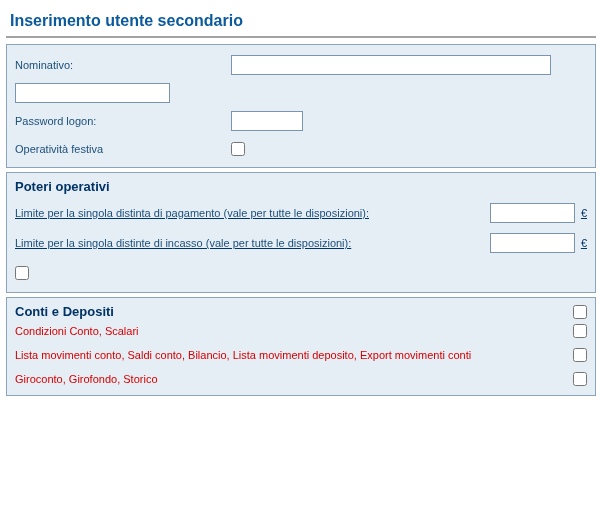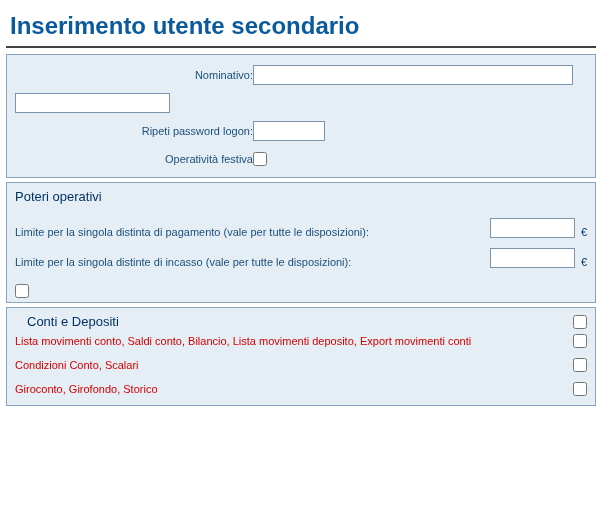--- a/index.html
+++ b/index.html
@@ -7,48 +7,47 @@
     margin: 0;
     padding: 6px;
     font-family: Verdana, Arial, sans-serif;
     font-size: 11px;
     background: #ffffff;
     color: #003366;
     width: 602px;
   }
   .page-title {
     color: #0a5a9c;
-    font-size: 24px;
+    font-size: 16px;
     font-weight: bold;
-    border-bottom: 2px solid #404040;
+    border-bottom: 2px solid #a3a3a3;
     padding: 6px 4px 6px 4px;
     margin-bottom: 6px;
   }
   .panel {
     border: 1px solid #8aa4bb;
     background: #e6eef5;
     margin-bottom: 4px;
     padding: 6px 8px 4px 8px;
   }
   .section-title {
     color: #003366;
-    font-weight: normal;
+    font-weight: bold;
     font-size: 13px;
     margin-bottom: 4px;
   }
   .row {
     display: flex;
     align-items: center;
     min-height: 28px;
   }
   .label-col {
-    width: 238px;
+    width: 216px;
     color: #1b4f7a;
     padding: 4px 0;
-    text-align: right;
   }
   .ctrl-col {
     flex: 1;
     display: flex;
     align-items: center;
     gap: 0;
   }
   input[type="text"], input[type="password"] {
     border: 1px solid #7a95ad;
     height: 20px;
@@ -62,22 +61,23 @@
   .w-short{ width: 72px; }
   .w-time { width: 48px; }
   .time-pair .t2 { margin-left: -1px; }
   input[type="checkbox"] {
     width: 14px;
     height: 14px;
     margin: 0;
   }
   .powers-row {
     display: flex;
-    align-items: flex-end;
+    align-items: center;
     min-height: 30px;
+    text-decoration: underline;
   }
   .powers-label {
     flex: 1;
     color: #1b4f7a;
   }
   .amount {
     width: 85px;
     border: 1px solid #7a95ad;
     height: 20px;
     background: #fff;
@@ -85,21 +85,21 @@
     padding: 1px 3px;
   }
   .euro {
     padding-left: 6px;
     color: #003366;
   }
   .accts-head {
     display: flex;
     align-items: center;
   }
-  .accts-head .section-title { flex: 1; margin-bottom: 0; margin-left: 12px; }
+  .accts-head .section-title { flex: 1; margin-bottom: 0; }
   .red-row {
     display: flex;
     align-items: center;
     min-height: 24px;
   }
   .red-text {
     flex: 1;
     color: #d40000;
   }
   .red-text span { color: #d40000; }
@@ -116,21 +116,21 @@
     <div class="ctrl-col">
         <input type="text" class="w-long" value="" style="">
       </div>
   </div>
   <div class="row">
     <div class="ctrl-col">
         <input type="text" class="w-med" value="" style="">
       </div>
   </div>
   <div class="row">
-    <div class="label-col">Ripeti password logon:</div>
+    <div class="label-col">Password logon:</div>
     <div class="ctrl-col">
         <input type="password" class="w-short" value="" style="">
       </div>
   </div>
   <div class="row">
     <div class="label-col">Operatività festiva</div>
     <div class="ctrl-col">
         <input type="checkbox" style="">
       </div>
   </div>
@@ -153,25 +153,25 @@
   </div>
 </div>
 
 <div class="panel">
   <div class="accts-head">
     <div class="section-title">Conti e Depositi</div>
     <input type="checkbox" style="">
   </div>
   <div id="acct-rows">
       <div class="red-row">
-        <div class="red-text"><span>Lista movimenti conto</span><span class="sep">, </span><span>Saldi conto</span><span class="sep">, </span><span>Bilancio</span><span class="sep">, </span><span>Lista movimenti deposito</span><span class="sep">, </span><span>Export movimenti conti</span></div>
+        <div class="red-text"><span>Condizioni Conto</span><span class="sep">, </span><span>Scalari</span></div>
         <input type="checkbox" style="">
       </div>
       <div class="red-row">
-        <div class="red-text"><span>Condizioni Conto</span><span class="sep">, </span><span>Scalari</span></div>
+        <div class="red-text"><span>Lista movimenti conto</span><span class="sep">, </span><span>Saldi conto</span><span class="sep">, </span><span>Bilancio</span><span class="sep">, </span><span>Lista movimenti deposito</span><span class="sep">, </span><span>Export movimenti conti</span></div>
         <input type="checkbox" style="">
       </div>
       <div class="red-row">
         <div class="red-text"><span>Giroconto</span><span class="sep">, </span><span>Girofondo</span><span class="sep">, </span><span>Storico</span></div>
         <input type="checkbox" style="">
       </div>
     </div>
 </div>
 
 </body></html>

